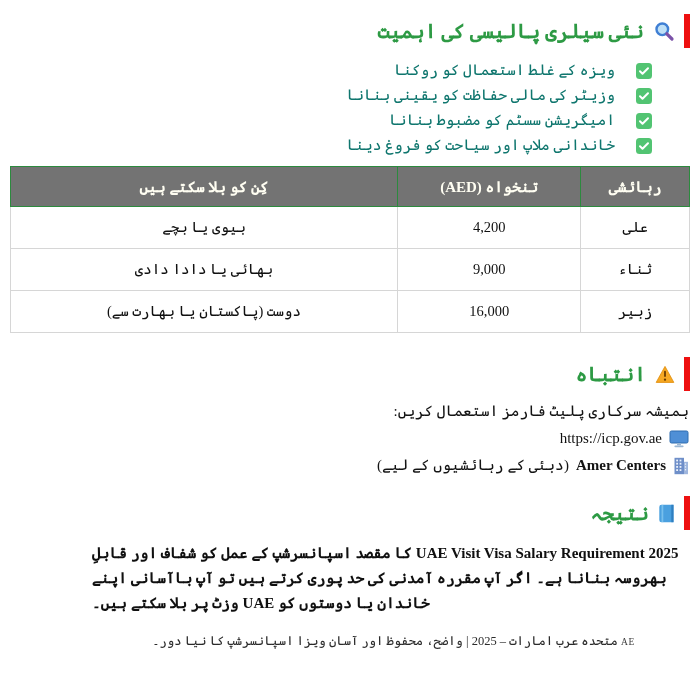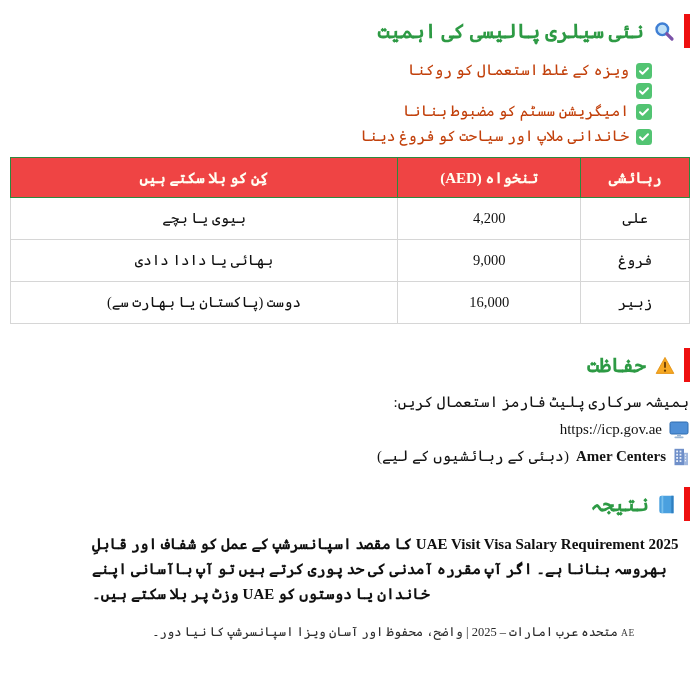--- a/index.html
+++ b/index.html
@@ -18,32 +18,32 @@
   }
   .red-bar { width:6px; height:34px; background:#ee1010; flex:0 0 auto; }
   .sec-heading .icon { display:inline-flex; align-items:center; flex:0 0 auto; }
   .sec-title {
     font-size:20px; font-weight:bold; color:#2d9a44; line-height:1.3;
   }
 
   
   .checklist { list-style:none; margin-top:10px; padding-right:47px; }
   .checklist li {
-    display:flex; align-items:center; gap:7px;
-    font-size:15px; line-height:25px; color:#c2410c;padding-left:40px;
+    display:flex; align-items:center; gap:21px;
+    font-size:15px; line-height:25px; color:#0f766e;padding-left:40px;
   }
   .checklist .check { display:inline-flex; flex:0 0 auto; }
 
   
   table.examples {
     width:680px; margin:8px 9px 0; border-collapse:collapse;
     background:#ffffff; border:1px solid #d6d6d6;
   }
   table.examples thead th {
-    background:#ef4444; color:#fffef2; font-weight:bold;
+    background:#737373; color:#fffef2; font-weight:bold;
     font-size:15px; height:40px; text-align:center;
     border:1px solid #2c8a3e;
   }
   table.examples tbody td {
     height:42px; text-align:center; font-size:14.5px; color:#111;
     border:1px solid #d6d6d6; background:#ffffff;
   }
   .col-resident { width:16%; }
   .col-salary   { width:27%; }
   .col-invitee  { width:57%; }
@@ -97,20 +97,21 @@
       </span>
       <span>ویزہ کے غلط استعمال کو روکنا</span>
     </li>
     <li>
       <span class="check">
         <svg width="16" height="16" viewBox="0 0 16 16">
             <rect width="16" height="16" rx="3.5" fill="#52c472"></rect>
             <path d="M4 8.3l2.5 2.5L12 5.3" stroke="#fff" stroke-width="2" fill="none" stroke-linecap="round" stroke-linejoin="round"></path>
           </svg>
       </span>
+      <span>وزیٹر کی مالی حفاظت کو یقینی بنانا</span>
     </li>
     <li>
       <span class="check">
         <svg width="16" height="16" viewBox="0 0 16 16">
             <rect width="16" height="16" rx="3.5" fill="#52c472"></rect>
             <path d="M4 8.3l2.5 2.5L12 5.3" stroke="#fff" stroke-width="2" fill="none" stroke-linecap="round" stroke-linejoin="round"></path>
           </svg>
       </span>
       <span>امیگریشن سسٹم کو مضبوط بنانا</span>
     </li>
@@ -134,42 +135,42 @@
         <th class="col-invitee">کِن کو بلا سکتے ہیں</th>
       </tr>
     </thead>
     <tbody>
       <tr>
         <td>علی</td>
         <td>4,200</td>
         <td>بیوی یا بچے</td>
       </tr>
       <tr>
-        <td>فروغ</td>
+        <td>ثناء</td>
         <td>9,000</td>
         <td>بھائی یا دادا دادی</td>
       </tr>
       <tr>
         <td>زبیر</td>
         <td>16,000</td>
         <td>دوست (پاکستان یا بھارت سے)</td>
       </tr>
     </tbody>
   </table>
 
   <div class="sec-heading" style="margin-top:24px;">
     <span class="red-bar"></span>
     <span class="icon">
       <svg width="20" height="19" viewBox="0 0 20 19">
         <path d="M10 1.4 L18.8 17.4 H1.2 Z" fill="#f6a823" stroke="#e08900" stroke-width="0.8" stroke-linejoin="round"></path>
         <rect x="9.1" y="5.8" width="1.8" height="6.2" rx="0.9" fill="#6b3c00"></rect>
         <circle cx="10" cy="14.7" r="1.15" fill="#6b3c00"></circle>
       </svg>
     </span>
-    <h2 class="sec-title">حفاظت</h2>
+    <h2 class="sec-title">انتباہ</h2>
   </div>
 
   <div class="warn-content">
     <div class="warn-line">
       <span>ہمیشہ سرکاری پلیٹ فارمز استعمال کریں:</span>
     </div>
     <div class="warn-line">
       <span class="icon">
         <svg width="20" height="18" viewBox="0 0 20 18">
           <rect x="1" y="1" width="18" height="12" rx="1.5" fill="#4f8fd6" stroke="#2f6cb0" stroke-width="1"></rect>

